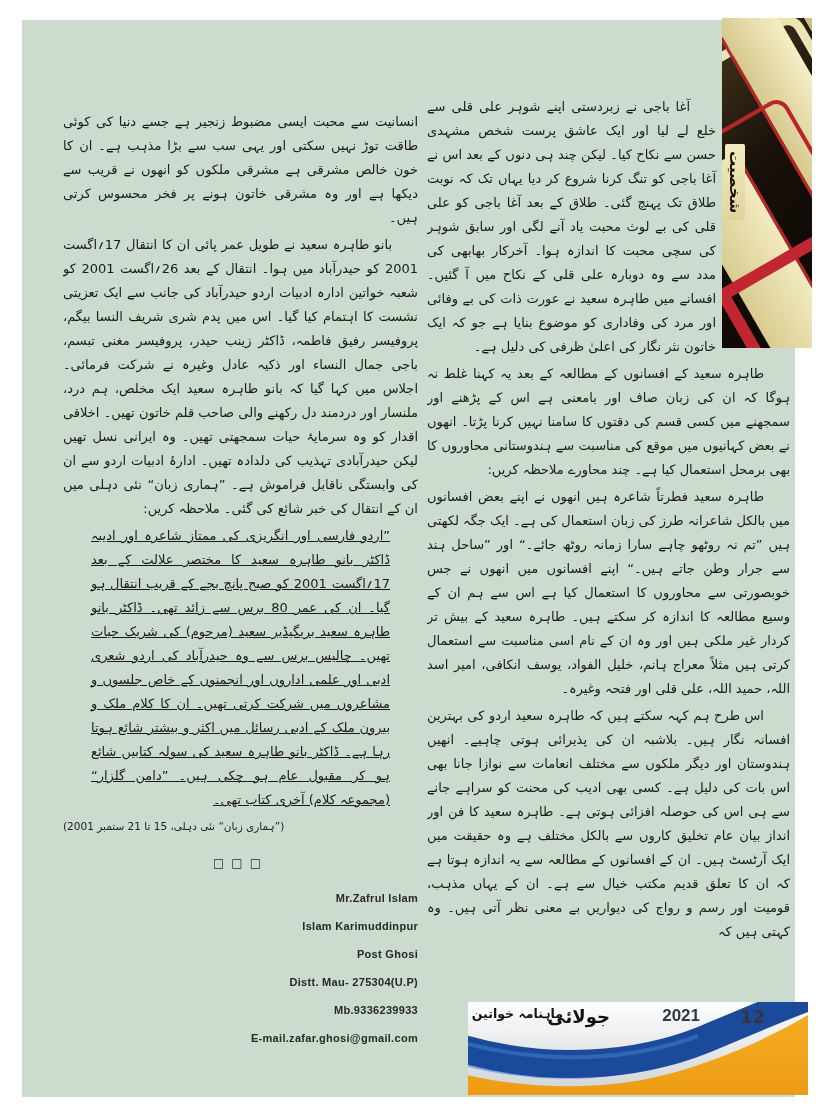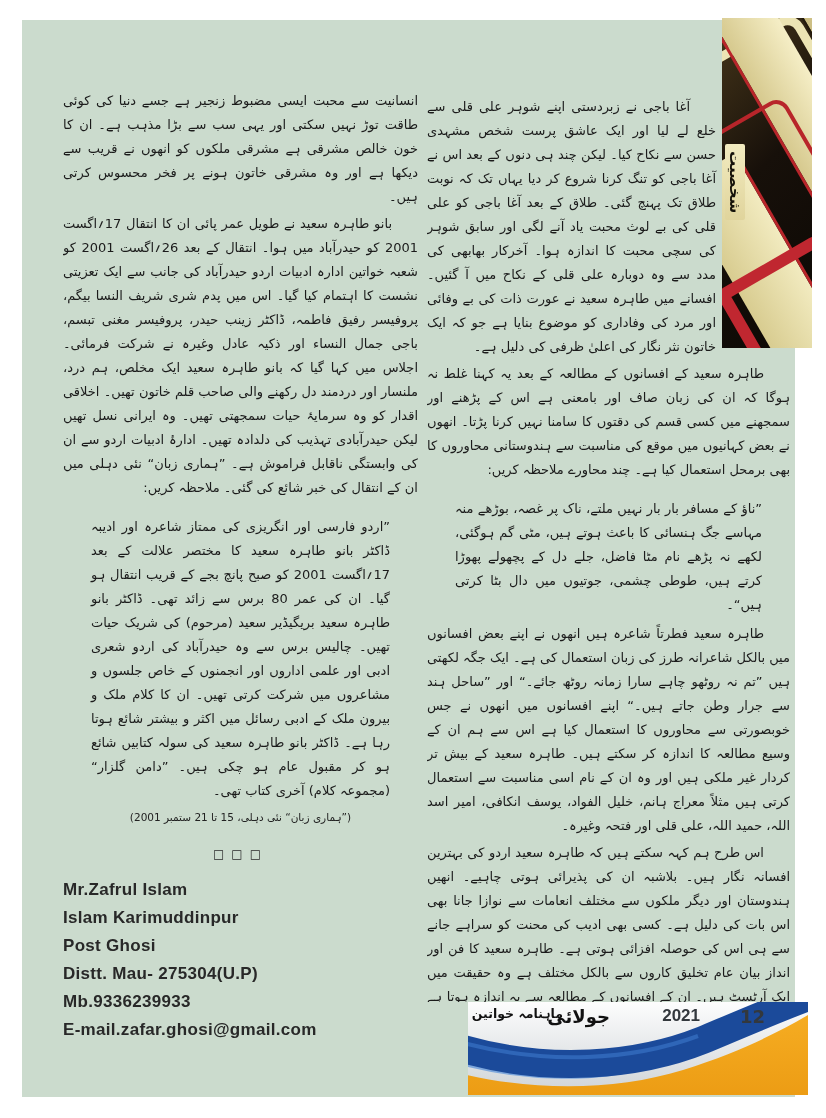--- a/index.html
+++ b/index.html
@@ -22,31 +22,31 @@
   .band3{width:280px;height:66px;left:-85px;top:238px;transform:rotate(60deg);
          background:linear-gradient(#f2ebc0,#d8cc90);border-top:3px solid #b8252a;}
   .frame3{width:130px;height:95px;left:6px;top:252px;transform:rotate(60deg);
           border:12px solid #c02730;border-radius:10px;}
   .section-label{position:absolute;left:3px;top:126px;writing-mode:vertical-rl;
           font-weight:bold;font-size:15px;color:#15120a;letter-spacing:3px;
           background:linear-gradient(#f2ebc0,#e0d49c);padding:7px 1px;border-radius:2px;}
 
   
   .col{position:absolute;color:#1b1b1b;font-size:13px;line-height:24px;overflow:hidden;}
-  .left-col{left:63px;top:89px;width:355px;height:995px;}
+  .left-col{left:63px;top:110px;width:355px;height:995px;}
   .right-col{left:427px;top:95px;width:363px;height:907px;}
   .img-spacer{float:right;width:74px;height:256px;}
   .para{margin:0 0 3px;text-align:justify;}
   .indent{text-indent:26px;}
-  .quote{margin:15px 28px 5px;text-align:justify;}
+  .quote{margin:3px 28px 5px;text-align:justify;text-decoration:underline;}
   .verse{font-size:10.5px;line-height:20px;text-align:center;margin:0 0 6px;color:#222;}
-  .cite-left{font-size:10.5px;line-height:18px;text-align:center;margin:5px 0 0;color:#222;}
+  .cite-left{font-size:10.5px;line-height:18px;text-align:left;margin:5px 0 0;color:#222;}
   .end-marker{text-align:center;font-size:12px;letter-spacing:7px;margin:16px 0 10px;color:#2a2a2a;}
-  .contact{direction:ltr;text-align:left;font-family:"Liberation Sans",sans-serif;
-           font-weight:bold;font-size:17px;line-height:27px;color:#282828;letter-spacing:.3px;}
+  .contact{direction:ltr;text-align:right;font-family:"Liberation Sans",sans-serif;
+           font-weight:bold;font-size:11px;line-height:27px;color:#282828;letter-spacing:.3px;}
   .contact div{margin-bottom:1px;}
 
   
   .footer{position:absolute;left:468px;top:1002px;width:340px;height:93px;overflow:hidden;}
   .footer svg{position:absolute;left:0;top:0;}
   .footer-text{position:absolute;left:0;top:4px;width:100%;height:26px;}
   .footer-text span{position:absolute;top:0;white-space:nowrap;}
   .f-page{right:43px;font-family:"DejaVu Sans",sans-serif;font-weight:bold;font-size:18px;color:#33383d;}
   .f-year{right:108px;font-family:Liberation Sans, sans-serif;font-weight:bold;font-size:17px;color:#33383d;}
   .f-month{right:198px;font-size:18px;font-weight:bold;color:#111;direction:rtl;}
@@ -66,21 +66,20 @@
     <div class="frame2 frame"></div>
     <div class="band band3"></div>
     <div class="frame3 frame"></div>
     <div class="section-label">شخصیت</div>
   </div>
 
   <div class="col right-col" dir="rtl">
     <div class="img-spacer"></div>
     <p class="para indent">آغا باجی نے زبردستی اپنے شوہر علی قلی سے خلع لے لیا اور ایک عاشق پرست شخص مشہدی حسن سے نکاح کیا۔ لیکن چند ہی دنوں کے بعد اس نے آغا باجی کو تنگ کرنا شروع کر دیا یہاں تک کہ نوبت طلاق تک پہنچ گئی۔ طلاق کے بعد آغا باجی کو علی قلی کی بے لوث محبت یاد آنے لگی اور سابق شوہر کی سچی محبت کا اندازہ ہوا۔ آخرکار بھابھی کی مدد سے وہ دوبارہ علی قلی کے نکاح میں آ گئیں۔ افسانے میں طاہرہ سعید نے عورت ذات کی بے وفائی اور مرد کی وفاداری کو موضوع بنایا ہے جو کہ ایک خاتون نثر نگار کی اعلیٰ ظرفی کی دلیل ہے۔</p>
     <p class="para indent">طاہرہ سعید کے افسانوں کے مطالعہ کے بعد یہ کہنا غلط نہ ہوگا کہ ان کی زبان صاف اور بامعنی ہے اس کے پڑھنے اور سمجھنے میں کسی قسم کی دقتوں کا سامنا نہیں کرنا پڑتا۔ انھوں نے بعض کہانیوں میں موقع کی مناسبت سے ہندوستانی محاوروں کا بھی برمحل استعمال کیا ہے۔ چند محاورے ملاحظہ کریں:</p>
-    <p class="quote">”ناؤ کے مسافر بار بار نہیں ملتے، ناک پر غصہ، بوڑھے منہ مہاسے جگ ہنسائی کا باعث ہوتے ہیں، مٹی گم ہوگئی، لکھے نہ پڑھے نام مٹا فاضل، جلے دل کے پچھولے پھوڑا کرتے ہیں، طوطی چشمی، جوتیوں میں دال بٹا کرتی ہیں“۔</p>
     <p class="para indent">طاہرہ سعید فطرتاً شاعرہ ہیں انھوں نے اپنے بعض افسانوں میں بالکل شاعرانہ طرز کی زبان استعمال کی ہے۔ ایک جگہ لکھتی ہیں ”تم نہ روٹھو چاہے سارا زمانہ روٹھ جائے۔“ اور ”ساحل ہند سے جرار وطن جاتے ہیں۔“ اپنے افسانوں میں انھوں نے جس خوبصورتی سے محاوروں کا استعمال کیا ہے اس سے ہم ان کے وسیع مطالعہ کا اندازہ کر سکتے ہیں۔ طاہرہ سعید کے بیش تر کردار غیر ملکی ہیں اور وہ ان کے نام اسی مناسبت سے استعمال کرتی ہیں مثلاً معراج ہانم، خلیل الفواد، یوسف انکافی، امیر اسد اللہ، حمید اللہ، علی قلی اور فتحہ وغیرہ۔</p>
     <p class="para indent">اس طرح ہم کہہ سکتے ہیں کہ طاہرہ سعید اردو کی بہترین افسانہ نگار ہیں۔ بلاشبہ ان کی پذیرائی ہوتی چاہیے۔ انھیں ہندوستان اور دیگر ملکوں سے مختلف انعامات سے نوازا جانا بھی اس بات کی دلیل ہے۔ کسی بھی ادیب کی محنت کو سراہے جانے سے ہی اس کی حوصلہ افزائی ہوتی ہے۔ طاہرہ سعید کا فن اور انداز بیان عام تخلیق کاروں سے بالکل مختلف ہے وہ حقیقت میں ایک آرٹسٹ ہیں۔ ان کے افسانوں کے مطالعہ سے یہ اندازہ ہوتا ہے کہ ان کا تعلق قدیم مکتب خیال سے ہے۔ ان کے یہاں مذہب، قومیت اور رسم و رواج کی دیواریں بے معنی نظر آتی ہیں۔ وہ کہتی ہیں کہ</p>
   </div>
 
   <div class="col left-col" dir="rtl">
     <p class="para">انسانیت سے محبت ایسی مضبوط زنجیر ہے جسے دنیا کی کوئی طاقت توڑ نہیں سکتی اور یہی سب سے بڑا مذہب ہے۔ ان کا خون خالص مشرقی ہے مشرقی ملکوں کو انھوں نے قریب سے دیکھا ہے اور وہ مشرقی خاتون ہونے پر فخر محسوس کرتی ہیں۔</p>
     <p class="para indent">بانو طاہرہ سعید نے طویل عمر پائی ان کا انتقال 17؍اگست 2001 کو حیدرآباد میں ہوا۔ انتقال کے بعد 26؍اگست 2001 کو شعبہ خواتین ادارہ ادبیات اردو حیدرآباد کی جانب سے ایک تعزیتی نشست کا اہتمام کیا گیا۔ اس میں پدم شری شریف النسا بیگم، پروفیسر رفیق فاطمہ، ڈاکٹر زینب حیدر، پروفیسر مغنی تبسم، باجی جمال النساء اور ذکیہ عادل وغیرہ نے شرکت فرمائی۔ اجلاس میں کہا گیا کہ بانو طاہرہ سعید ایک مخلص، ہم درد، ملنسار اور دردمند دل رکھنے والی صاحب قلم خاتون تھیں۔ اخلاقی اقدار کو وہ سرمایۂ حیات سمجھتی تھیں۔ وہ ایرانی نسل تھیں لیکن حیدرآبادی تہذیب کی دلدادہ تھیں۔ ادارۂ ادبیات اردو سے ان کی وابستگی ناقابل فراموش ہے۔ ”ہماری زبان“ نئی دہلی میں ان کے انتقال کی خبر شائع کی گئی۔ ملاحظہ کریں:</p>
     <p class="quote">”اردو فارسی اور انگریزی کی ممتاز شاعرہ اور ادیبہ ڈاکٹر بانو طاہرہ سعید کا مختصر علالت کے بعد 17؍اگست 2001 کو صبح پانچ بجے کے قریب انتقال ہو گیا۔ ان کی عمر 80 برس سے زائد تھی۔ ڈاکٹر بانو طاہرہ سعید بریگیڈیر سعید (مرحوم) کی شریک حیات تھیں۔ چالیس برس سے وہ حیدرآباد کی اردو شعری ادبی اور علمی اداروں اور انجمنوں کے خاص جلسوں و مشاعروں میں شرکت کرتی تھیں۔ ان کا کلام ملک و بیرون ملک کے ادبی رسائل میں اکثر و بیشتر شائع ہوتا رہا ہے۔ ڈاکٹر بانو طاہرہ سعید کی سولہ کتابیں شائع ہو کر مقبول عام ہو چکی ہیں۔ ”دامن گلزار“ (مجموعہ کلام) آخری کتاب تھی۔</p>
     <p class="cite-left">(”ہماری زبان“ نئی دہلی، 15 تا 21 ستمبر 2001)</p>
     <div class="end-marker">□□□</div>

